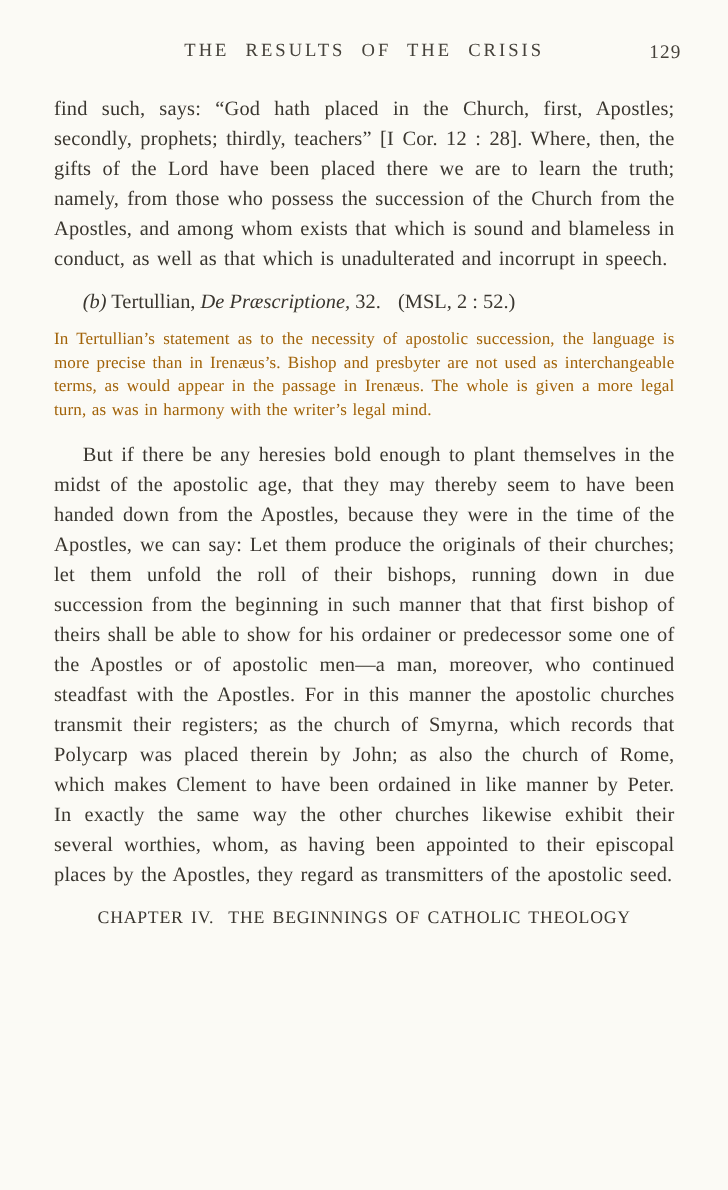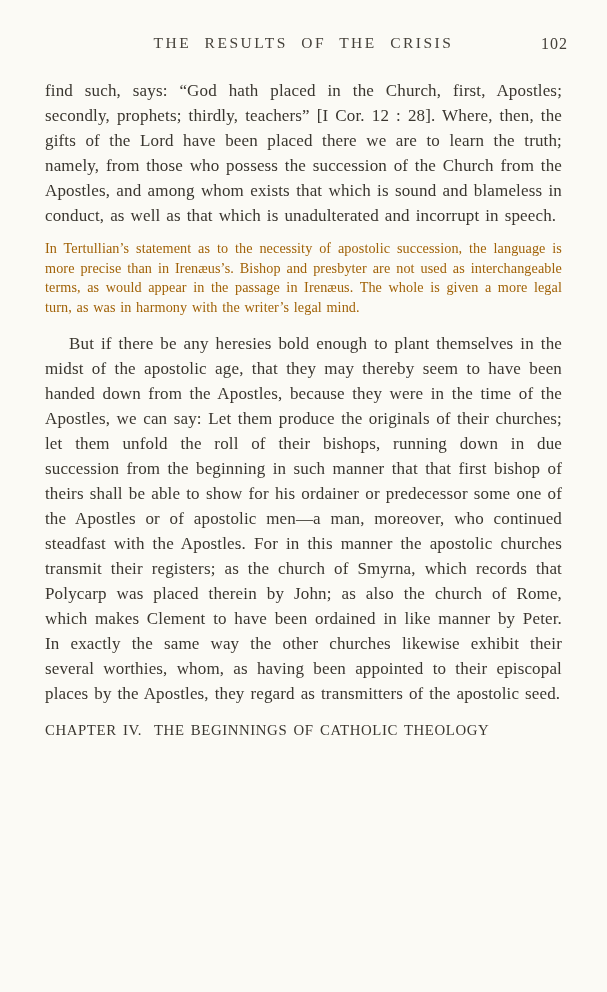--- a/index.html
+++ b/index.html
@@ -72,43 +72,44 @@
     text-align: justify;
     letter-spacing: 0.1px;
     word-spacing: 1px;
     margin-bottom: 14px;
     color: #a16207;
   }
 
   .p2 { }
 
   .chapter-heading {
-    text-align: left;
+    text-align: center;
     font-size: 14.8px;
     letter-spacing: 0.6px;
     word-spacing: 2px;
     color: #3a362f;
     margin: 16px 0 18px 0;
     white-space: nowrap;
   }
 
   .chapter-title { margin-left: 0.8em; }
 </style>
 </head>
 <body>
 
 <div class="page">
 
   <header class="page-header">
     <span class="running-title">THE RESULTS OF THE CRISIS</span>
-    <span class="page-number">102</span>
+    <span class="page-number">129</span>
   </header>
 
   <p class="body-text p1">find such, says: “God hath placed in the Church, first, Apostles; secondly, prophets; thirdly, teachers” [I Cor. 12 : 28]. Where, then, the gifts of the Lord have been placed there we are to learn the truth; namely, from those who possess the succession of the Church from the Apostles, and among whom exists that which is sound and blameless in conduct, as well as that which is unadulterated and incorrupt in speech.</p>
 
+  <p class="citation"><span class="it">(b)</span> <span>Tertullian,</span> <span class="it">De Præscriptione,</span> <span>32.</span><span class="citation-source">(MSL, 2 : 52.)</span></p>
 
   <p class="note">In Tertullian’s statement as to the necessity of apostolic succession, the language is more precise than in Irenæus’s.  Bishop and presbyter are not used as interchangeable terms, as would appear in the passage in Irenæus.  The whole is given a more legal turn, as was in harmony with the writer’s legal mind.</p>
 
   <p class="body-text indent p2">But if there be any heresies bold enough to plant themselves in the midst of the apostolic age, that they may thereby seem to have been handed down from the Apostles, because they were in the time of the Apostles, we can say: Let them produce the originals of their churches; let them unfold the roll of their bishops, running down in due succession from the beginning in such manner that that first bishop of theirs shall be able to show for his ordainer or predecessor some one of the Apostles or of apostolic men—a man, moreover, who continued steadfast with the Apostles.  For in this manner the apostolic churches transmit their registers; as the church of Smyrna, which records that Polycarp was placed therein by John; as also the church of Rome, which makes Clement to have been ordained in like manner by Peter.  In exactly the same way the other churches likewise exhibit their several worthies, whom, as having been appointed to their episcopal places by the Apostles, they regard as transmitters of the apostolic seed.</p>
 
   <div class="chapter-heading"><span>CHAPTER IV.</span><span class="chapter-title">THE BEGINNINGS OF CATHOLIC THEOLOGY</span></div>
 
 
 </div>
 

